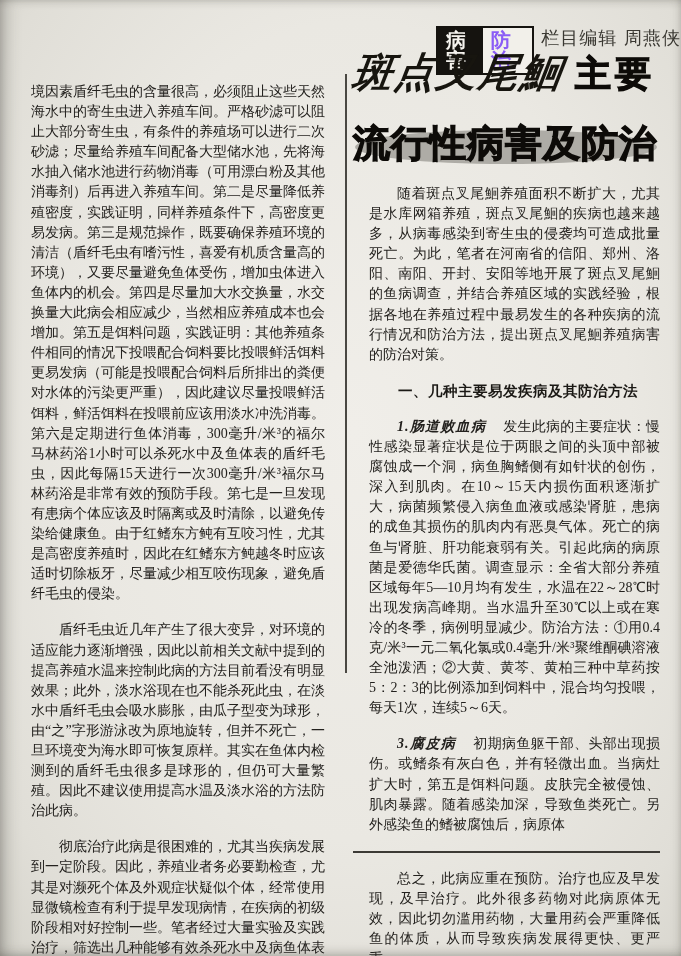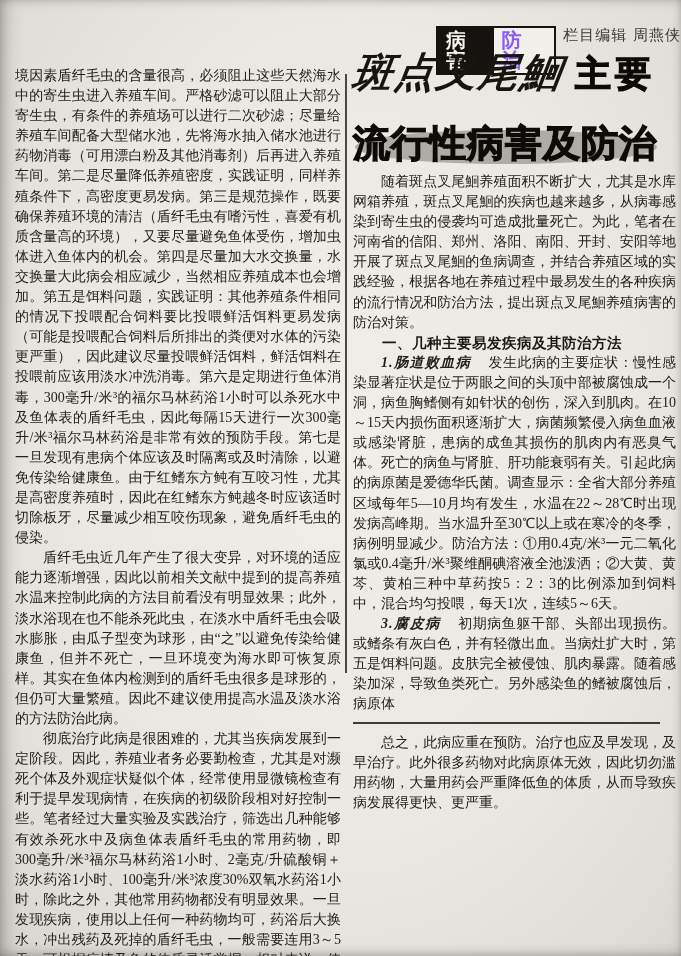--- a/index.html
+++ b/index.html
@@ -26,36 +26,36 @@
     background:#15130f;color:#f5f3ee;
     font-size:20px;font-weight:bold;
     padding:4px 6px 5px 10px;letter-spacing:8px;line-height:1;
   }
   .badge-white{
     background:#f2f0ea;color:#8b5cf6;
     border:2px solid #15130f;
     font-size:20px;font-weight:bold;
     padding:2px 13px 3px 8px;letter-spacing:8px;line-height:1;
   }
-  .editor{font-size:15px;color:#3a3832;margin-left:7px;letter-spacing:1px;white-space:nowrap;}
+  .editor{font-size:18px;color:#3a3832;margin-left:7px;letter-spacing:1px;white-space:nowrap;}
 
   
   .col-left{
     position:absolute;left:15px;top:66px;width:326px;
     font-size:14px;line-height:20.1px;text-align:justify;
   }
   .col-right{
     position:absolute;left:353px;top:64px;width:323px;
     font-size:14px;line-height:20.1px;text-align:justify;
   }
   .vrule{
     position:absolute;left:345px;top:74px;width:2px;height:599px;
     background:#4a4843;
   }
-  p{margin:0;}
+  p{margin:16px;}
   .indent{text-indent:2em;font-family:Liberation Serif, serif;}
 
   
   .title-block{position:relative;height:104px;margin-bottom:4px;user-select:none;}
   .title-line1{position:absolute;top:-2px;left:0;width:100%;white-space:nowrap;}
   .title-script{
     font-family:"DejaVu Serif","Liberation Serif",serif;
     font-style:italic;font-weight:bold;
     font-size:40px;letter-spacing:2px;color:#17150f;
     display:inline-block;transform:skewX(-8deg);
@@ -100,21 +100,21 @@
   <div class="header">
     <span class="badge-black">病害</span>
     <span class="badge-white">防治</span>
     <span class="editor">栏目编辑 周燕侠</span>
   </div>
 
   <div class="vrule"></div>
 
   <div class="col-left">
     <p>境因素盾纤毛虫的含量很高，必须阻止这些天然海水中的寄生虫进入养殖车间。严格砂滤可以阻止大部分寄生虫，有条件的养殖场可以进行二次砂滤；尽量给养殖车间配备大型储水池，先将海水抽入储水池进行药物消毒（可用漂白粉及其他消毒剂）后再进入养殖车间。第二是尽量降低养殖密度，实践证明，同样养殖条件下，高密度更易发病。第三是规范操作，既要确保养殖环境的清洁（盾纤毛虫有嗜污性，喜爱有机质含量高的环境），又要尽量避免鱼体受伤，增加虫体进入鱼体内的机会。第四是尽量加大水交换量，水交换量大此病会相应减少，当然相应养殖成本也会增加。第五是饵料问题，实践证明：其他养殖条件相同的情况下投喂配合饲料要比投喂鲜活饵料更易发病（可能是投喂配合饲料后所排出的粪便对水体的污染更严重），因此建议尽量投喂鲜活饵料，鲜活饵料在投喂前应该用淡水冲洗消毒。第六是定期进行鱼体消毒，300毫升/米³的福尔马林药浴1小时可以杀死水中及鱼体表的盾纤毛虫，因此每隔15天进行一次300毫升/米³福尔马林药浴是非常有效的预防手段。第七是一旦发现有患病个体应该及时隔离或及时清除，以避免传染给健康鱼。由于红鳍东方鲀有互咬习性，尤其是高密度养殖时，因此在红鳍东方鲀越冬时应该适时切除板牙，尽量减少相互咬伤现象，避免盾纤毛虫的侵染。</p>
-    <p class="indent">盾纤毛虫近几年产生了很大变异，对环境的适应能力逐渐增强，因此以前相关文献中提到的提高养殖水温来控制此病的方法目前看没有明显效果；此外，淡水浴现在也不能杀死此虫，在淡水中盾纤毛虫会吸水膨胀，由瓜子型变为球形，由“之”以避免传染给健康鱼，但并不死亡，一旦环境变为海水即可恢复原样。其实在鱼体内检测到的盾纤毛虫很多是球形的，但仍可大量繁殖。因此不建议使用提高水温及淡水浴的方法防治此病。</p>
+    <p class="indent">盾纤毛虫近几年产生了很大变异，对环境的适应能力逐渐增强，因此以前相关文献中提到的提高养殖水温来控制此病的方法目前看没有明显效果；此外，淡水浴现在也不能杀死此虫，在淡水中盾纤毛虫会吸水膨胀，由瓜子型变为球形，由“之”字形游泳改为原地旋转，但并不死亡，一旦环境变为海水即可恢复原样。其实在鱼体内检测到的盾纤毛虫很多是球形的，但仍可大量繁殖。因此不建议使用提高水温及淡水浴的方法防治此病。</p>
     <p class="indent">彻底治疗此病是很困难的，尤其当疾病发展到一定阶段。因此，养殖业者务必要勤检查，尤其是对濒死个体及外观症状疑似个体，经常使用显微镜检查有利于提早发现病情，在疾病的初级阶段相对好控制一些。笔者经过大量实验及实践治疗，筛选出几种能够有效杀死水中及病鱼体表盾纤毛虫的常用药物，即300毫升/米³福尔马林药浴1小时、2毫克/升硫酸铜＋淡水药浴1小时、100毫升/米³浓度30%双氧水药浴1小时，除此之外，其他常用药物都没有明显效果。一旦发现疾病，使用以上任何一种药物均可，药浴后大换水，冲出残药及死掉的盾纤毛虫，一般需要连用3～5天，可根据病情及鱼的体质灵活掌握，相对来说，使用福尔马林和双氧水更方便</p>
   </div>
 
   <div class="col-right">
 
     <div class="title-block">
       <div class="title-line1">
         <span class="title-script">斑点叉尾鮰</span><span class="title-heavy">主要</span>
       </div>
       <div class="title-line2">

